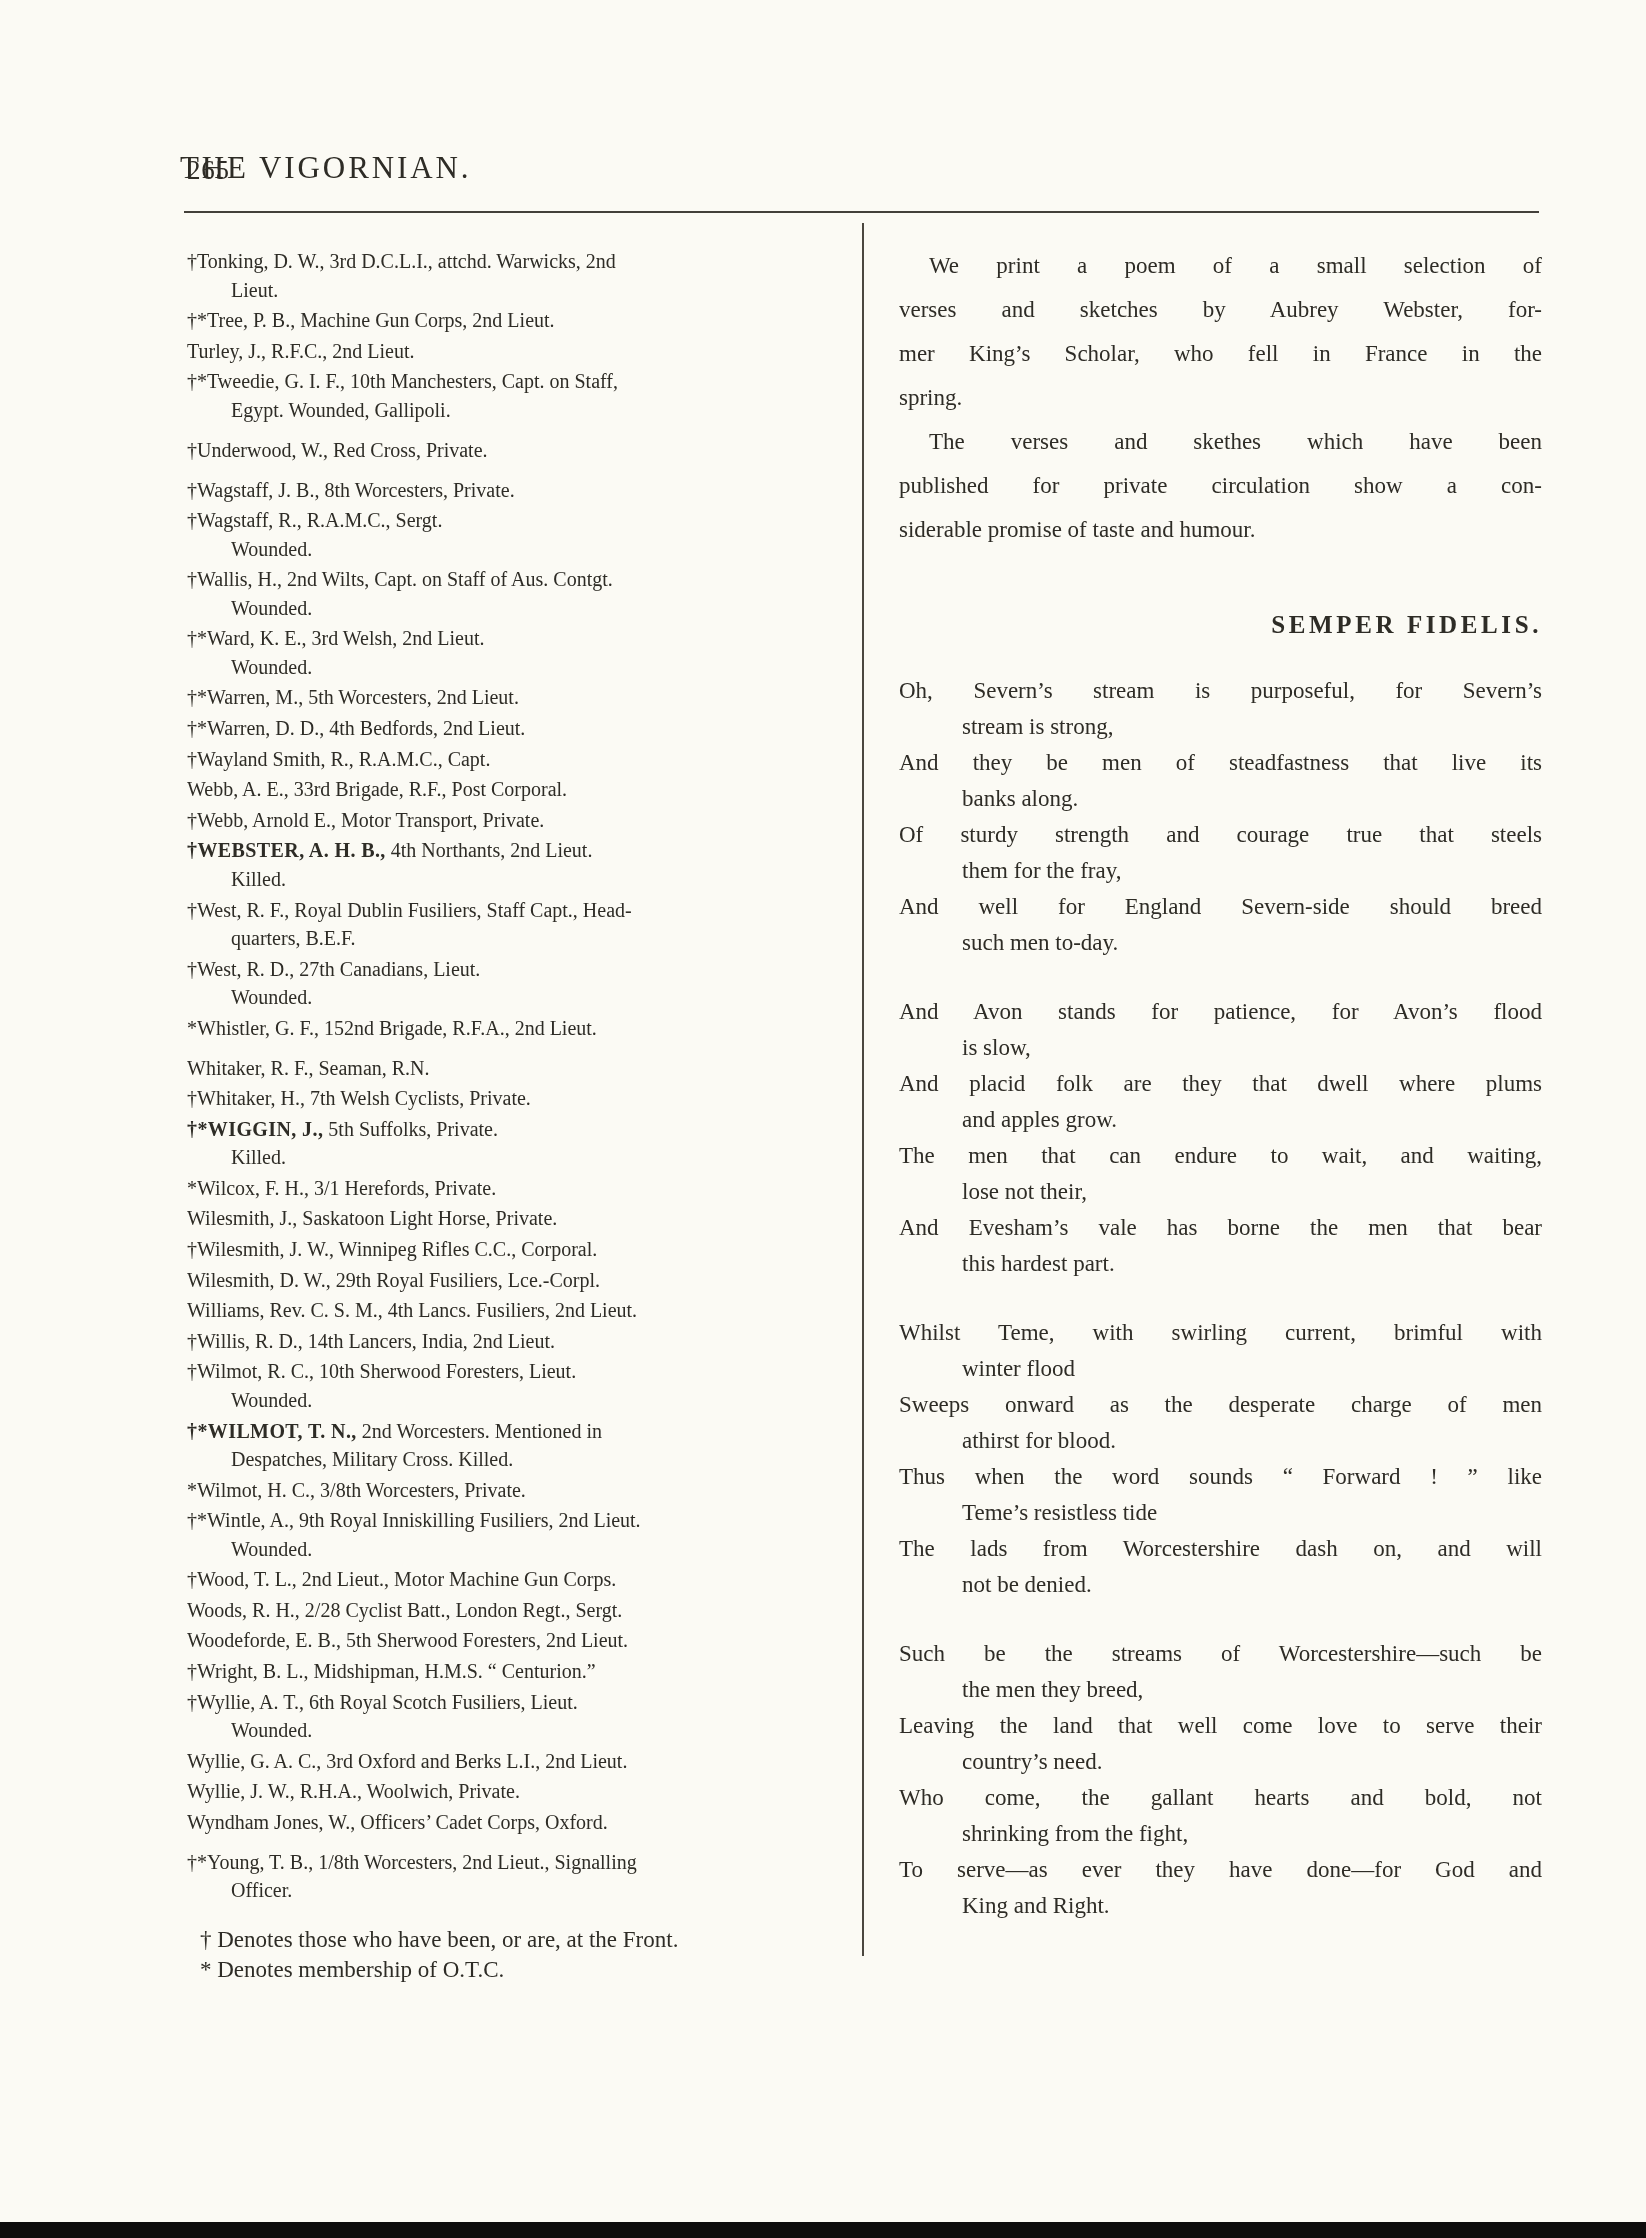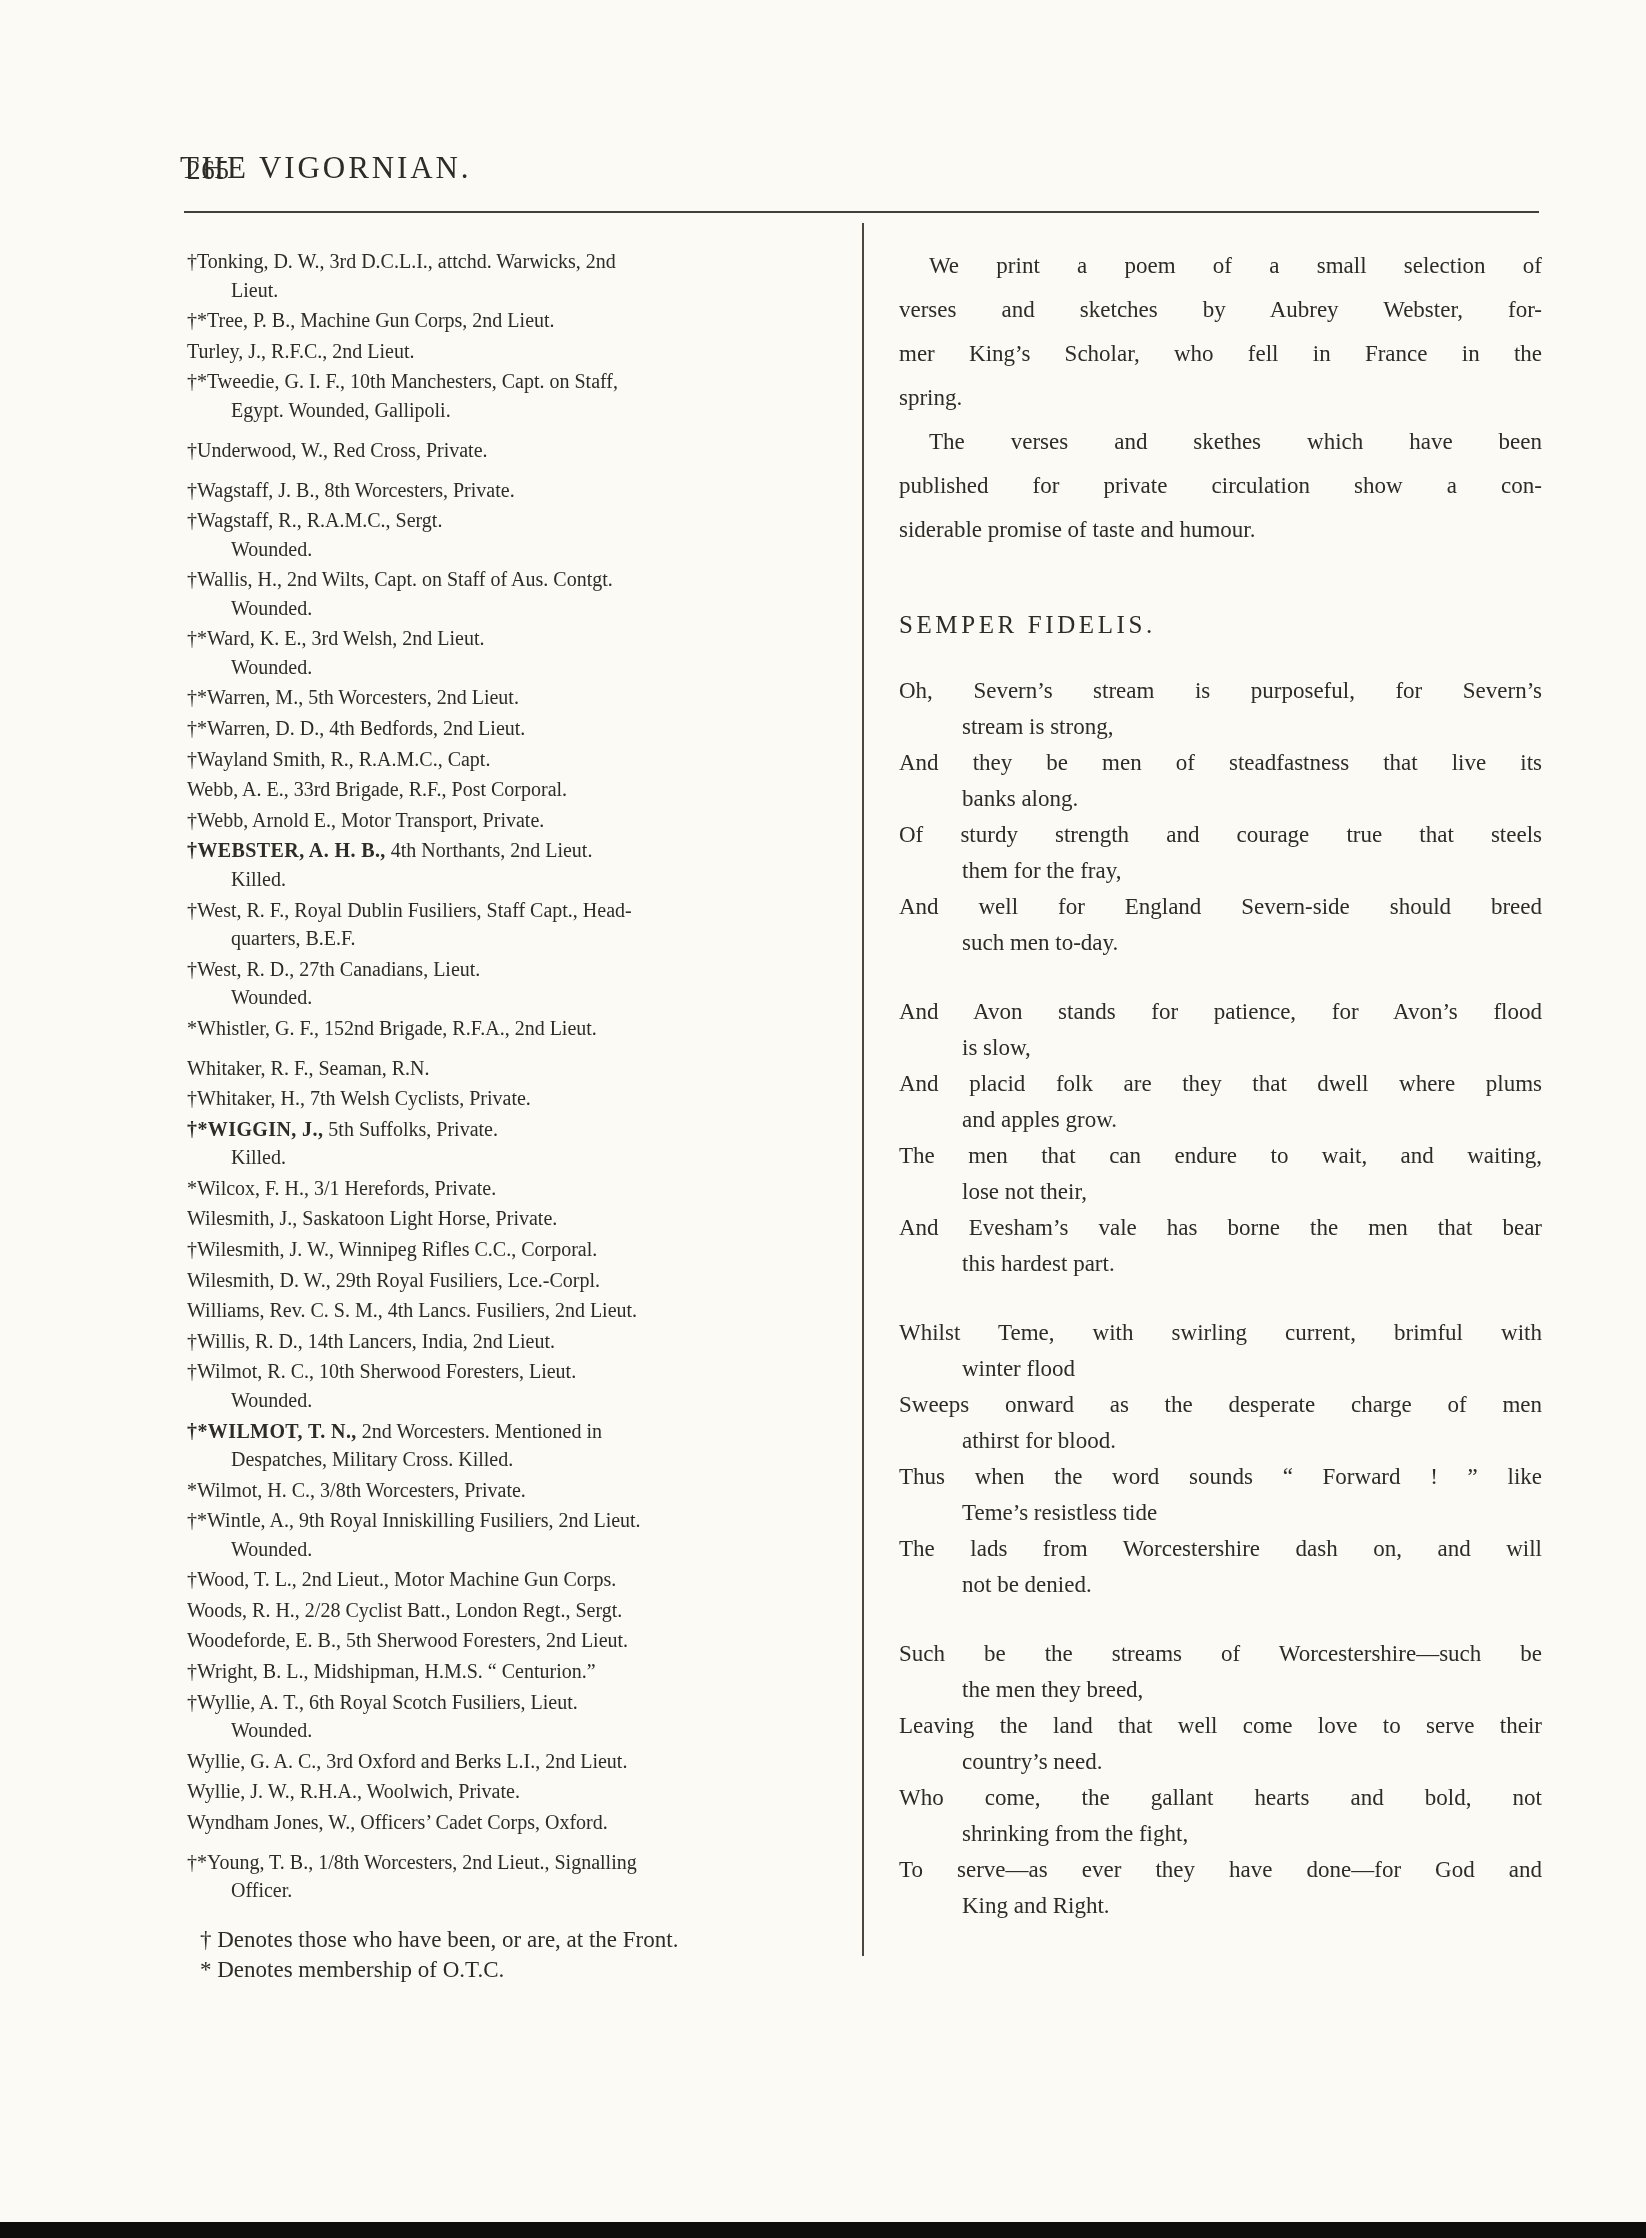--- a/index.html
+++ b/index.html
@@ -35,22 +35,22 @@
   .entry b { font-weight:700; letter-spacing:0.4px; }
   .footnotes { margin-top:20px; padding-left:13px; }
   .footnote { font-size:23px; line-height:30px; }
   
   .rightcol { position:absolute; left:899px; top:244px; width:643px; }
   .para { font-size:23px; line-height:44px; }
   .para .ln { text-align:justify; text-align-last:justify; }
   .para .ln.first { text-indent:30px; }
   .para .ln.last { text-align-last:left; }
   .poemtitle {
-    margin:57px 0 0 0; font-size:25px; font-weight:400;
-    text-align:left; letter-spacing:3.6px; line-height:31px;
+    margin:57px 0 0 0; font-size:25px; font-weight:700;
+    text-align:right; letter-spacing:3.6px; line-height:31px;
   }
   .poem { margin-top:4.3px; }
   .stanza { margin-top:33px; font-size:23px; }
   .stanza .pa { line-height:36px; text-align:justify; text-align-last:justify; }
   .stanza .pb { line-height:36px; padding-left:63px; }
   
   .bottombar { position:absolute; left:0; bottom:0; width:100%; height:17px; background:#0d0d0c; }
 </style>
 </head>
 <body>

